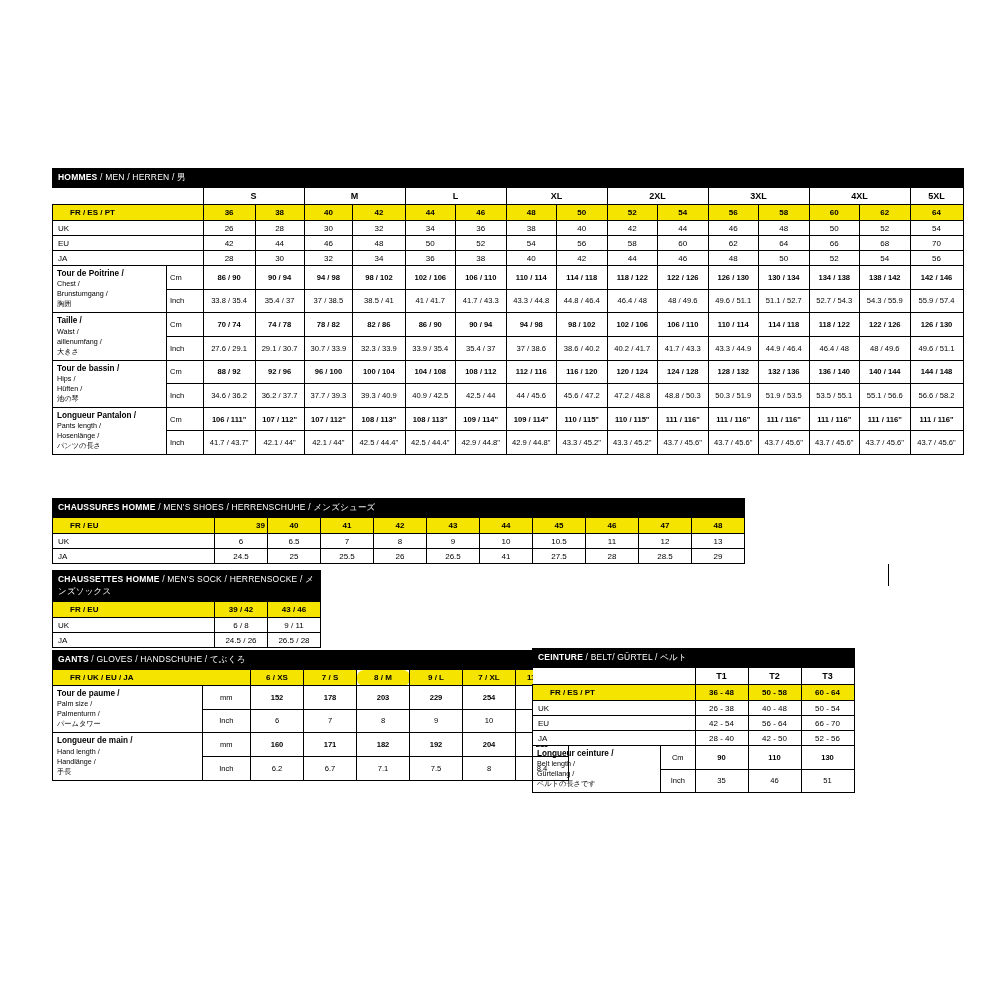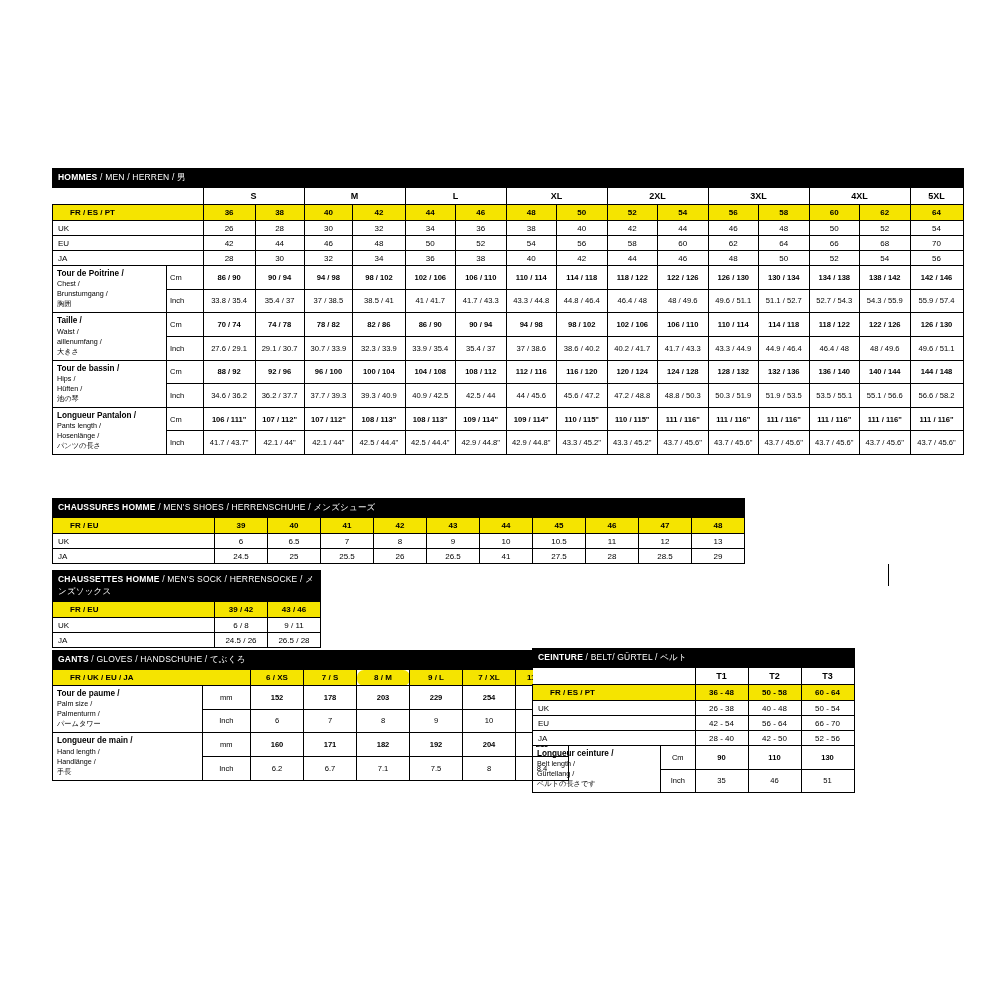--- a/index.html
+++ b/index.html
@@ -307,21 +307,21 @@
   </div>
 
   <div id="shoes-block">
     <table>
       <tbody>
           <tr>
         <td class="hdrbar" colspan="11"><span>CHAUSSURES HOMME</span><span class="reg"> / MEN'S SHOES / HERRENSCHUHE / メンズシューズ</span></td>
       </tr>
       <tr class="yrow">
         <td class="lbl" style="width:142px;">FR / EU</td>
-        <td style="width:48px;">39</td>
+        <td style="width:48px;text-align:right;">39</td>
         <td style="width:48px;">40</td>
         <td style="width:48px;">41</td>
         <td style="width:48px;">42</td>
         <td style="width:48px;">43</td>
         <td style="width:48px;">44</td>
         <td style="width:48px;">45</td>
         <td style="width:48px;">46</td>
         <td style="width:48px;">47</td>
         <td style="width:48px;">48</td>
       </tr>

